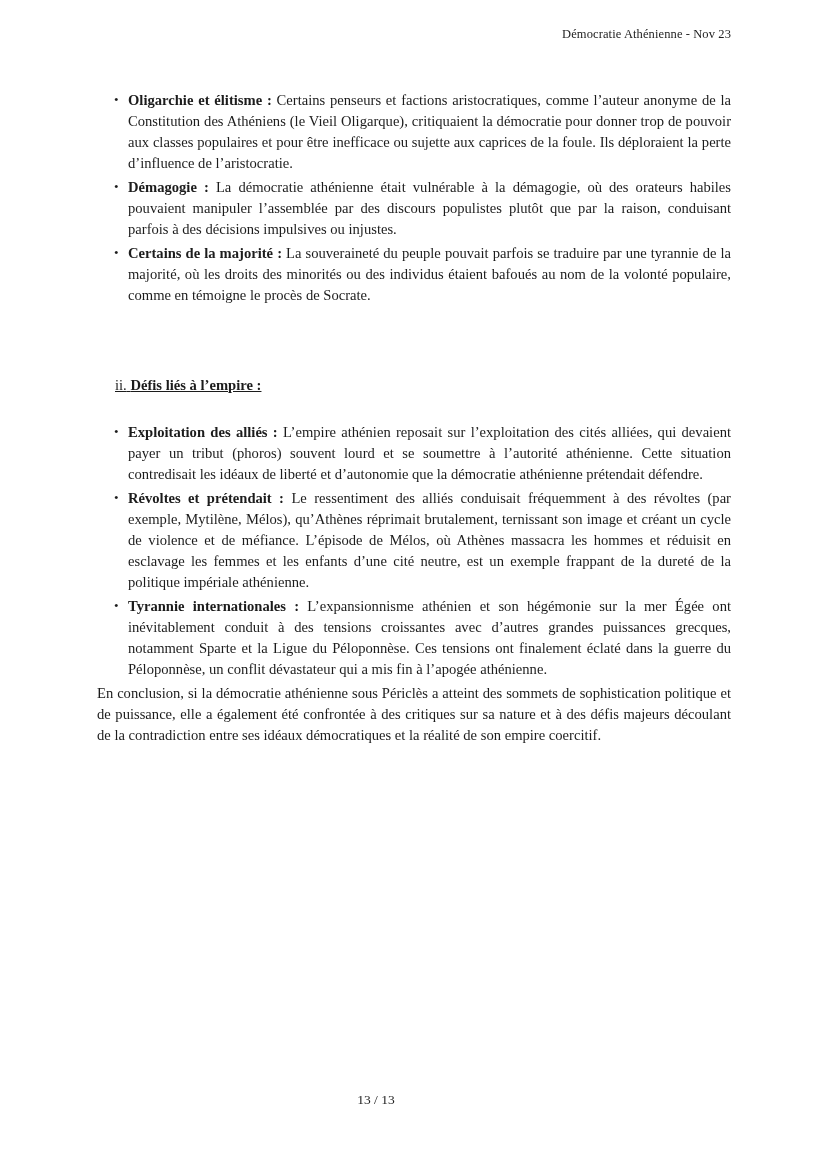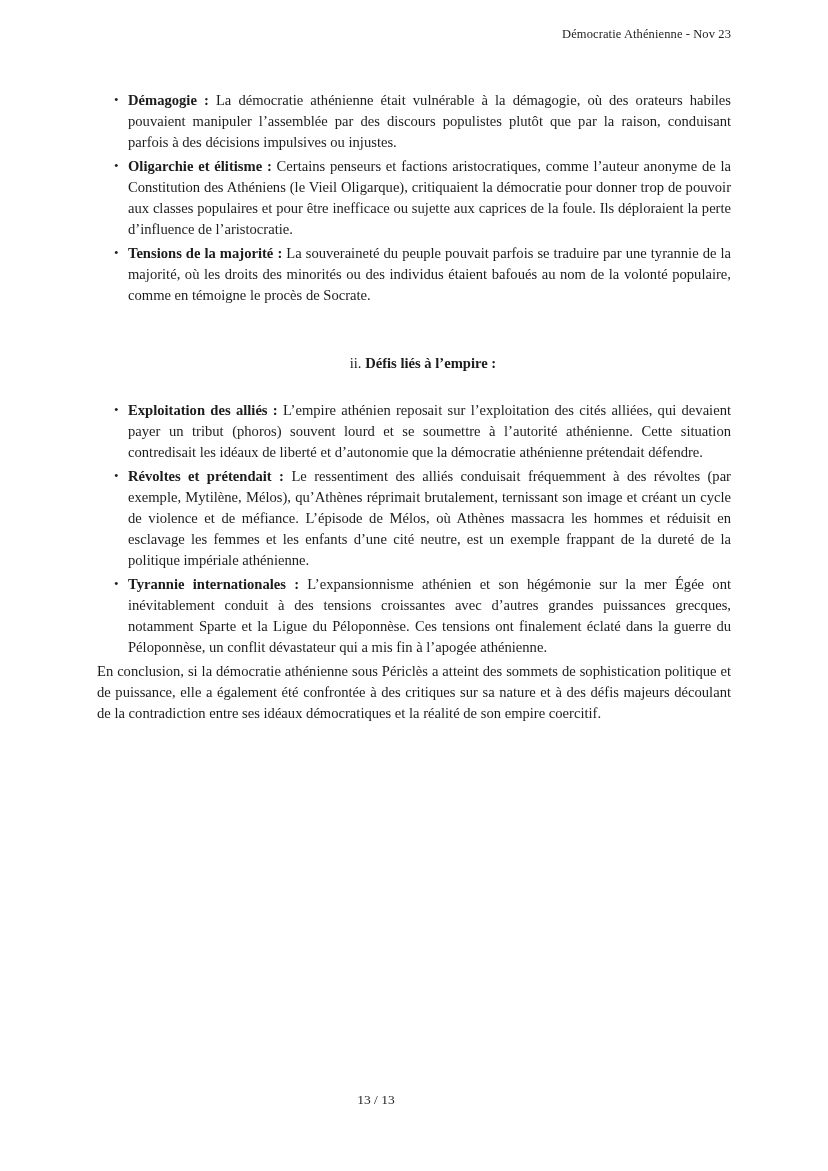--- a/index.html
+++ b/index.html
@@ -41,24 +41,25 @@
   ul.blist li::before {
     content: "\2022";
     position: absolute;
     left: -14px;
     top: 1px;
     font-size: 13px;
     color: #1c1c1c;
   }
   .b { font-weight: bold; }
   .section-heading {
-    margin-top: 47px;
+    margin-top: 69px;
     margin-bottom: 26px;
     padding-left: 18px;
-    text-align: center;
+    text-align: left;
+    text-decoration: underline;
   }
   .conclusion {
   }
   .page-footer {
     position: absolute;
     top: 1092px;
     left: 0;
     width: 752px;
     text-align: center;
     font-size: 13.5px;
@@ -68,29 +69,29 @@
 <body>
 
 <div class="page-header">
   <span>Démocratie Athénienne - Nov 23</span>
 </div>
 
 <div class="content">
 
   <ul class="blist">
     <li>
+      <span class="b">Oligarchie et élitisme :</span>
+      <span>Certains penseurs et factions aristocratiques, comme l’auteur anonyme de la Constitution des Athéniens (le Vieil Oligarque), critiquaient la démocratie pour donner trop de pouvoir aux classes populaires et pour être inefficace ou sujette aux caprices de la foule. Ils déploraient la perte d’influence de l’aristocratie.</span>
+    </li>
+    <li>
       <span class="b">Démagogie :</span>
       <span>La démocratie athénienne était vulnérable à la démagogie, où des orateurs habiles pouvaient manipuler l’assemblée par des discours populistes plutôt que par la raison, conduisant parfois à des décisions impulsives ou injustes.</span>
     </li>
     <li>
-      <span class="b">Oligarchie et élitisme :</span>
-      <span>Certains penseurs et factions aristocratiques, comme l’auteur anonyme de la Constitution des Athéniens (le Vieil Oligarque), critiquaient la démocratie pour donner trop de pouvoir aux classes populaires et pour être inefficace ou sujette aux caprices de la foule. Ils déploraient la perte d’influence de l’aristocratie.</span>
-    </li>
-    <li>
-      <span class="b">Tensions de la majorité :</span>
+      <span class="b">Certains de la majorité :</span>
       <span>La souveraineté du peuple pouvait parfois se traduire par une tyrannie de la majorité, où les droits des minorités ou des individus étaient bafoués au nom de la volonté populaire, comme en témoigne le procès de Socrate.</span>
     </li>
   </ul>
 
   <p class="section-heading">
     <span>ii.</span>
     <span class="b">Défis liés à l’empire :</span>
   </p>
 
   <ul class="blist">

